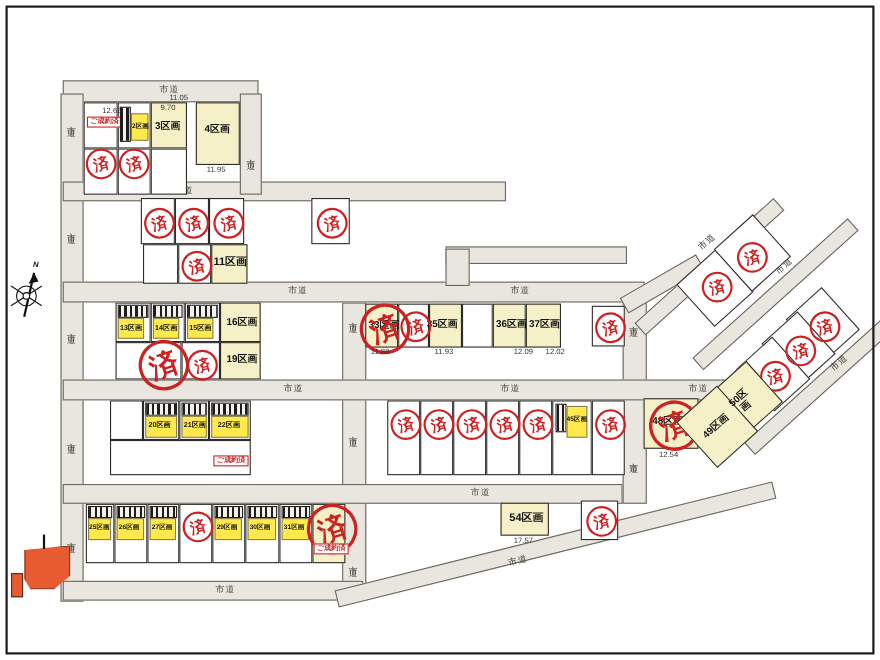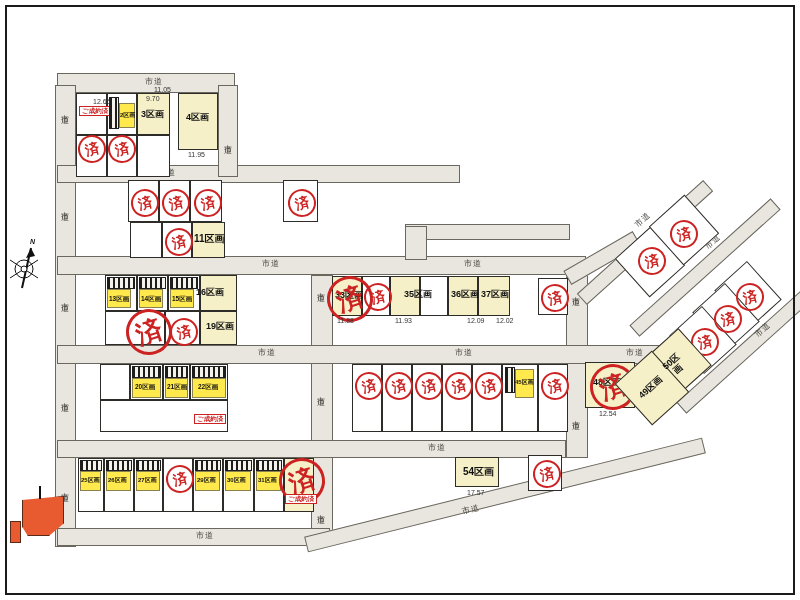--- a/index.html
+++ b/index.html
@@ -119,21 +119,21 @@
   <div class="c cy" style="left:200px;top:311px;width:37px;height:34px"></div>
   <div class="stripes" style="left:107px;top:277px;width:28px;height:12px"></div>
   <div class="stripes" style="left:139px;top:277px;width:27px;height:12px"></div>
   <div class="stripes" style="left:170px;top:277px;width:28px;height:12px"></div>
   <div class="house" style="left:107px;top:289px;width:24px;height:19px"></div>
   <div class="house" style="left:139px;top:289px;width:24px;height:19px"></div>
   <div class="house" style="left:170px;top:289px;width:24px;height:19px"></div>
   <div class="lbl f65" style="left:109px;top:295px">13区画</div>
   <div class="lbl f65" style="left:141px;top:295px">14区画</div>
   <div class="lbl f65" style="left:172px;top:295px">15区画</div>
-  <div class="lbl" style="left:196px;top:288px">16区画</div>
+  <div class="lbl" style="left:206px;top:288px">16区画</div>
   <div class="lbl" style="left:206px;top:322px">19区画</div>
   <div class="stamp big" style="left:126px;top:309px">済</div>
   <div class="stamp" style="left:170px;top:318px">済</div>
 
   <div class="c" style="left:100px;top:364px;width:30px;height:36px"></div>
   <div class="c" style="left:130px;top:364px;width:33px;height:36px"></div>
   <div class="c" style="left:163px;top:364px;width:27px;height:36px"></div>
   <div class="c" style="left:190px;top:364px;width:38px;height:36px"></div>
   <div class="c" style="left:100px;top:400px;width:128px;height:32px"></div>
   <div class="stripes" style="left:132px;top:366px;width:29px;height:12px"></div>
@@ -165,21 +165,21 @@
   <div class="lbl f6" style="left:515px;top:379px">45区画</div>
 
   <div class="c cy" style="left:332px;top:276px;width:30px;height:40px"></div>
   <div class="c" style="left:362px;top:276px;width:28px;height:40px"></div>
   <div class="c cy" style="left:390px;top:276px;width:30px;height:40px"></div>
   <div class="c" style="left:420px;top:276px;width:28px;height:40px"></div>
   <div class="c cy" style="left:448px;top:276px;width:30px;height:40px"></div>
   <div class="c cy" style="left:478px;top:276px;width:32px;height:40px"></div>
   <div class="c" style="left:538px;top:278px;width:30px;height:37px"></div>
   <div class="lbl" style="left:335px;top:291px">33区画</div>
-  <div class="lbl" style="left:404px;top:290px">35区画</div>
+  <div class="lbl" style="left:388px;top:290px">35区画</div>
   <div class="lbl" style="left:451px;top:290px">36区画</div>
   <div class="lbl" style="left:481px;top:290px">37区画</div>
   <div class="stamp big" style="left:327px;top:276px">済</div>
   <div class="stamp" style="left:364px;top:283px">済</div>
   <div class="stamp" style="left:541px;top:284px">済</div>
   <div class="dim" style="left:337px;top:317px">11.88</div>
   <div class="dim" style="left:395px;top:317px">11.93</div>
   <div class="dim" style="left:467px;top:317px">12.09</div>
   <div class="dim" style="left:496px;top:317px">12.02</div>
 

